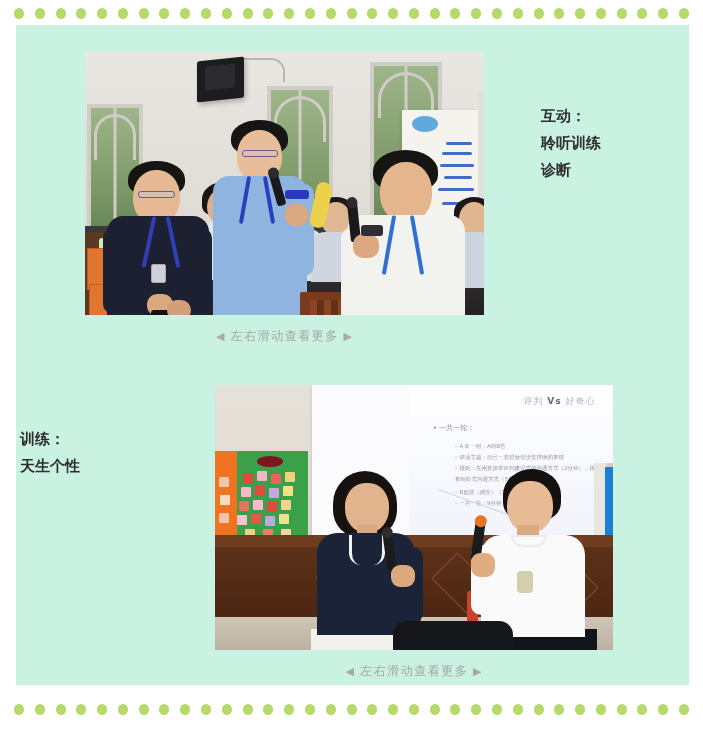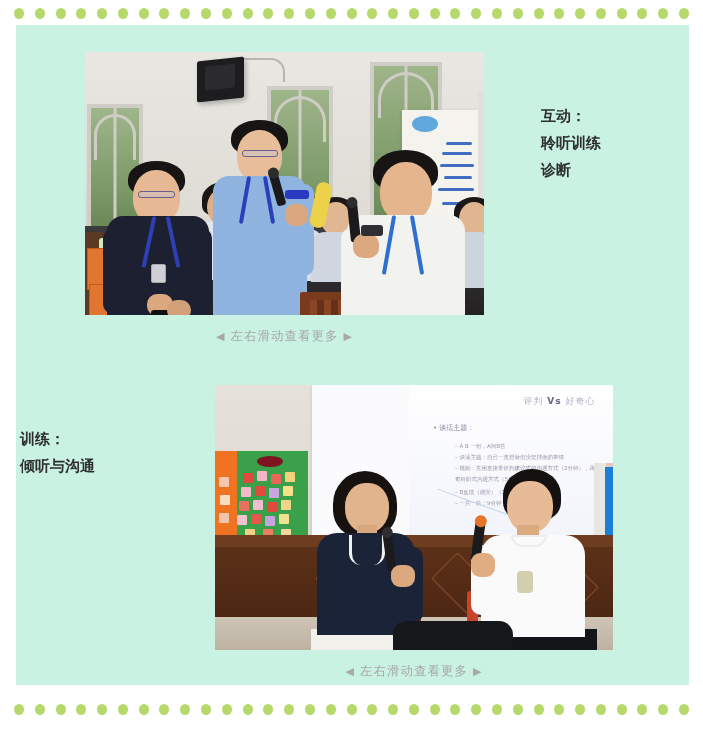--- a/index.html
+++ b/index.html
@@ -575,35 +575,35 @@
       <span class="hint-arrow">◀</span>
       <span>左右滑动查看更多</span>
       <span class="hint-arrow">▶</span>
     </div>
   </div>
 
   <div class="block block-2">
 
     <div class="side-label label-2">
       <div>训练：</div>
-      <div>倾听与沟通</div>
+      <div>天生个性</div>
     </div>
 
     <div class="photo photo-2">
       <div class="p2">
         <div class="p2-wall"></div>
 
         <div class="p2-screen">
           <div class="p2-screen2">
             <div class="slide-title">
               <span>评判</span>
               <b>Vs</b>
               <span>好奇心</span>
             </div>
-            <div class="slide-b1">• 谈话主题：</div>
+            <div class="slide-b1">• 一共一轮：</div>
             <div class="slide-sub s1">– A B 一组，A问B答</div>
             <div class="slide-sub s2">– 谈话主题：自己一直想做但没坚持做的事情</div>
             <div class="slide-sub s3">– 规则：先用直接带评判建议式的沟通方式（2分钟），再用好</div>
             <div class="slide-sub s4">  奇聆听式沟通方式（5分钟）</div>
             <div class="slide-sub s5">– B反馈（感受）（2分钟）</div>
             <div class="slide-sub s6">– 一共一轮：9分钟</div>
             <div class="slide-deco"></div>
             <div class="slide-photo">
               
             </div>

